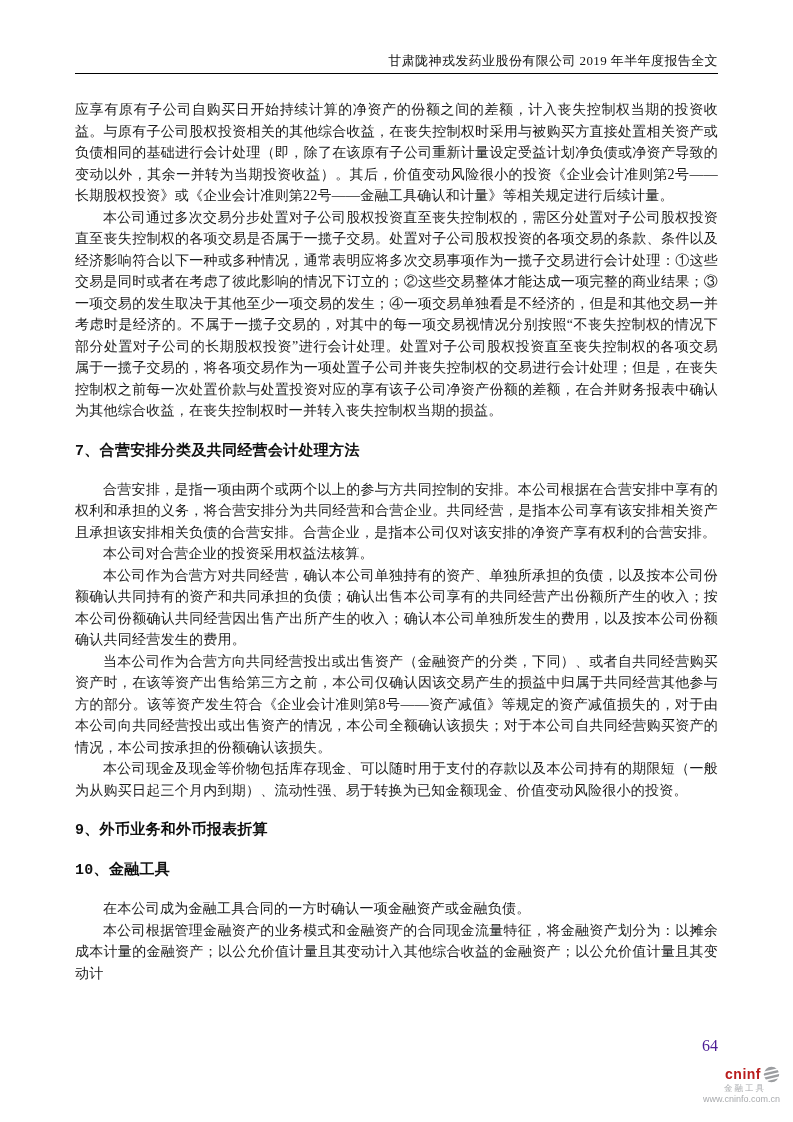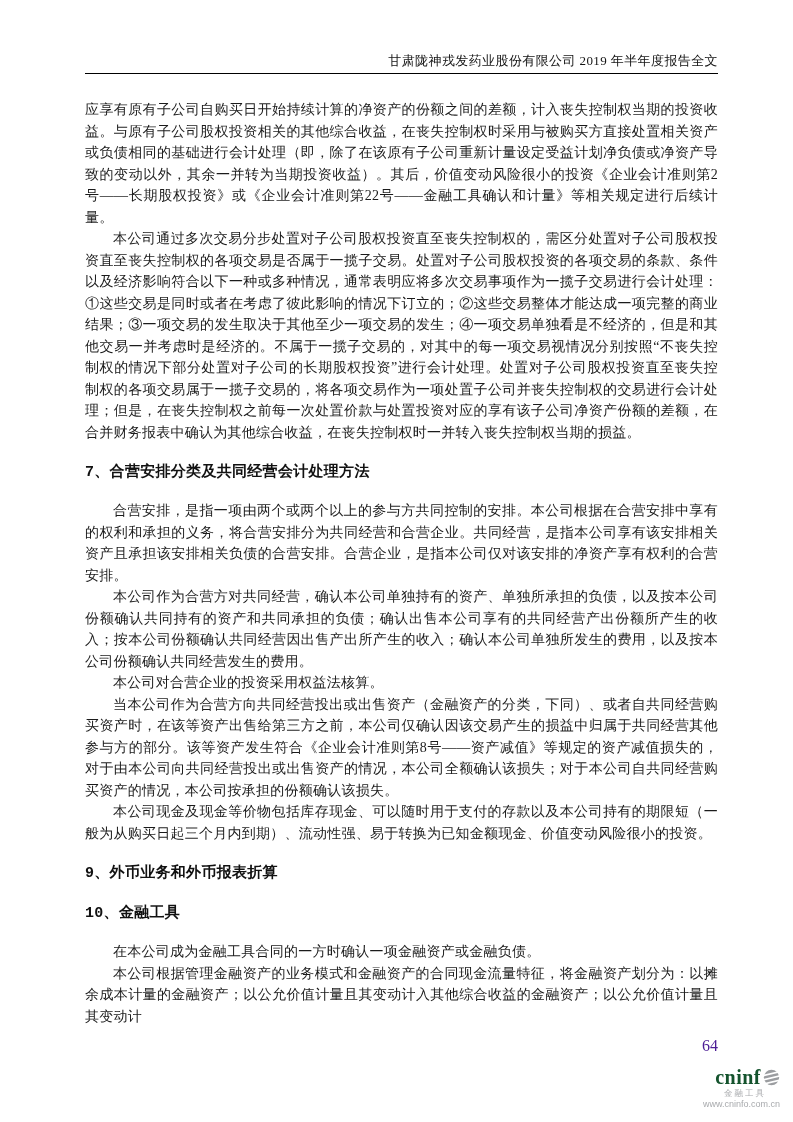--- a/index.html
+++ b/index.html
@@ -5,21 +5,21 @@
 <style>
   html, body { margin: 0; padding: 0; }
   body {
     width: 793px; height: 1122px;
     background: #ffffff;
     color: #1b1b1b;
     font-family: "Liberation Serif", serif;
     position: relative;
     overflow: hidden;
   }
-  .sheet { position: absolute; inset: 0; margin-left: 10px; }
+  .sheet { position: absolute; inset: 0; }
   .margins { padding: 0 75px; }
 
   .doc-header {
     padding-top: 52px;
     text-align: right;
     font-size: 13px;
     line-height: 17px;
     letter-spacing: 0.4px;
     color: #141414;
   }
@@ -71,25 +71,25 @@
     line-height: 1.1;
     user-select: none;
   }
   .cninfo-brand-row {
     display: flex;
     align-items: center;
     justify-content: flex-end;
     gap: 2px;
   }
   .cninfo-brand {
-    font-family: Liberation Serif, serif;
+    font-family: Liberation Sans, sans-serif;
     font-weight: bold;
-    font-size: 20px;
+    font-size: 14px;
     letter-spacing: 0.5px;
-    color: #14532d;
+    color: #b91c1c;
   }
   .cninfo-cn {
     font-size: 8.5px;
     letter-spacing: 2px;
     color: #a8aaad;
     margin-top: 1px;
     padding-right: 14px;
   }
   .cninfo-url {
     font-family: "Liberation Sans", sans-serif;
@@ -106,22 +106,22 @@
 
     <div class="doc-header">甘肃陇神戎发药业股份有限公司 2019 年半年度报告全文</div>
     <hr class="header-rule">
 
     <div class="content">
       <p class="body">应享有原有子公司自购买日开始持续计算的净资产的份额之间的差额，计入丧失控制权当期的投资收益。与原有子公司股权投资相关的其他综合收益，在丧失控制权时采用与被购买方直接处置相关资产或负债相同的基础进行会计处理（即，除了在该原有子公司重新计量设定受益计划净负债或净资产导致的变动以外，其余一并转为当期投资收益）。其后，价值变动风险很小的投资《企业会计准则第2号——长期股权投资》或《企业会计准则第22号——金融工具确认和计量》等相关规定进行后续计量。</p>
       <p class="body ind">本公司通过多次交易分步处置对子公司股权投资直至丧失控制权的，需区分处置对子公司股权投资直至丧失控制权的各项交易是否属于一揽子交易。处置对子公司股权投资的各项交易的条款、条件以及经济影响符合以下一种或多种情况，通常表明应将多次交易事项作为一揽子交易进行会计处理：①这些交易是同时或者在考虑了彼此影响的情况下订立的；②这些交易整体才能达成一项完整的商业结果；③一项交易的发生取决于其他至少一项交易的发生；④一项交易单独看是不经济的，但是和其他交易一并考虑时是经济的。不属于一揽子交易的，对其中的每一项交易视情况分别按照“不丧失控制权的情况下部分处置对子公司的长期股权投资”进行会计处理。处置对子公司股权投资直至丧失控制权的各项交易属于一揽子交易的，将各项交易作为一项处置子公司并丧失控制权的交易进行会计处理；但是，在丧失控制权之前每一次处置价款与处置投资对应的享有该子公司净资产份额的差额，在合并财务报表中确认为其他综合收益，在丧失控制权时一并转入丧失控制权当期的损益。</p>
 
       <h2 class="sec">7、合营安排分类及共同经营会计处理方法</h2>
       <p class="body ind">合营安排，是指一项由两个或两个以上的参与方共同控制的安排。本公司根据在合营安排中享有的权利和承担的义务，将合营安排分为共同经营和合营企业。共同经营，是指本公司享有该安排相关资产且承担该安排相关负债的合营安排。合营企业，是指本公司仅对该安排的净资产享有权利的合营安排。</p>
+      <p class="body ind">本公司对合营企业的投资采用权益法核算。</p>
       <p class="body ind">本公司作为合营方对共同经营，确认本公司单独持有的资产、单独所承担的负债，以及按本公司份额确认共同持有的资产和共同承担的负债；确认出售本公司享有的共同经营产出份额所产生的收入；按本公司份额确认共同经营因出售产出所产生的收入；确认本公司单独所发生的费用，以及按本公司份额确认共同经营发生的费用。</p>
-      <p class="body ind">本公司对合营企业的投资采用权益法核算。</p>
       <p class="body ind">当本公司作为合营方向共同经营投出或出售资产（金融资产的分类，下同）、或者自共同经营购买资产时，在该等资产出售给第三方之前，本公司仅确认因该交易产生的损益中归属于共同经营其他参与方的部分。该等资产发生符合《企业会计准则第8号——资产减值》等规定的资产减值损失的，对于由本公司向共同经营投出或出售资产的情况，本公司全额确认该损失；对于本公司自共同经营购买资产的情况，本公司按承担的份额确认该损失。</p>
 
       <p class="body ind">本公司现金及现金等价物包括库存现金、可以随时用于支付的存款以及本公司持有的期限短（一般为从购买日起三个月内到期）、流动性强、易于转换为已知金额现金、价值变动风险很小的投资。</p>
 
       <h2 class="sec">9、外币业务和外币报表折算</h2>
 
       <h2 class="sec">10、金融工具</h2>
       <p class="body ind">在本公司成为金融工具合同的一方时确认一项金融资产或金融负债。</p>
       <p class="body ind">本公司根据管理金融资产的业务模式和金融资产的合同现金流量特征，将金融资产划分为：以摊余成本计量的金融资产；以公允价值计量且其变动计入其他综合收益的金融资产；以公允价值计量且其变动计</p>
     </div>

